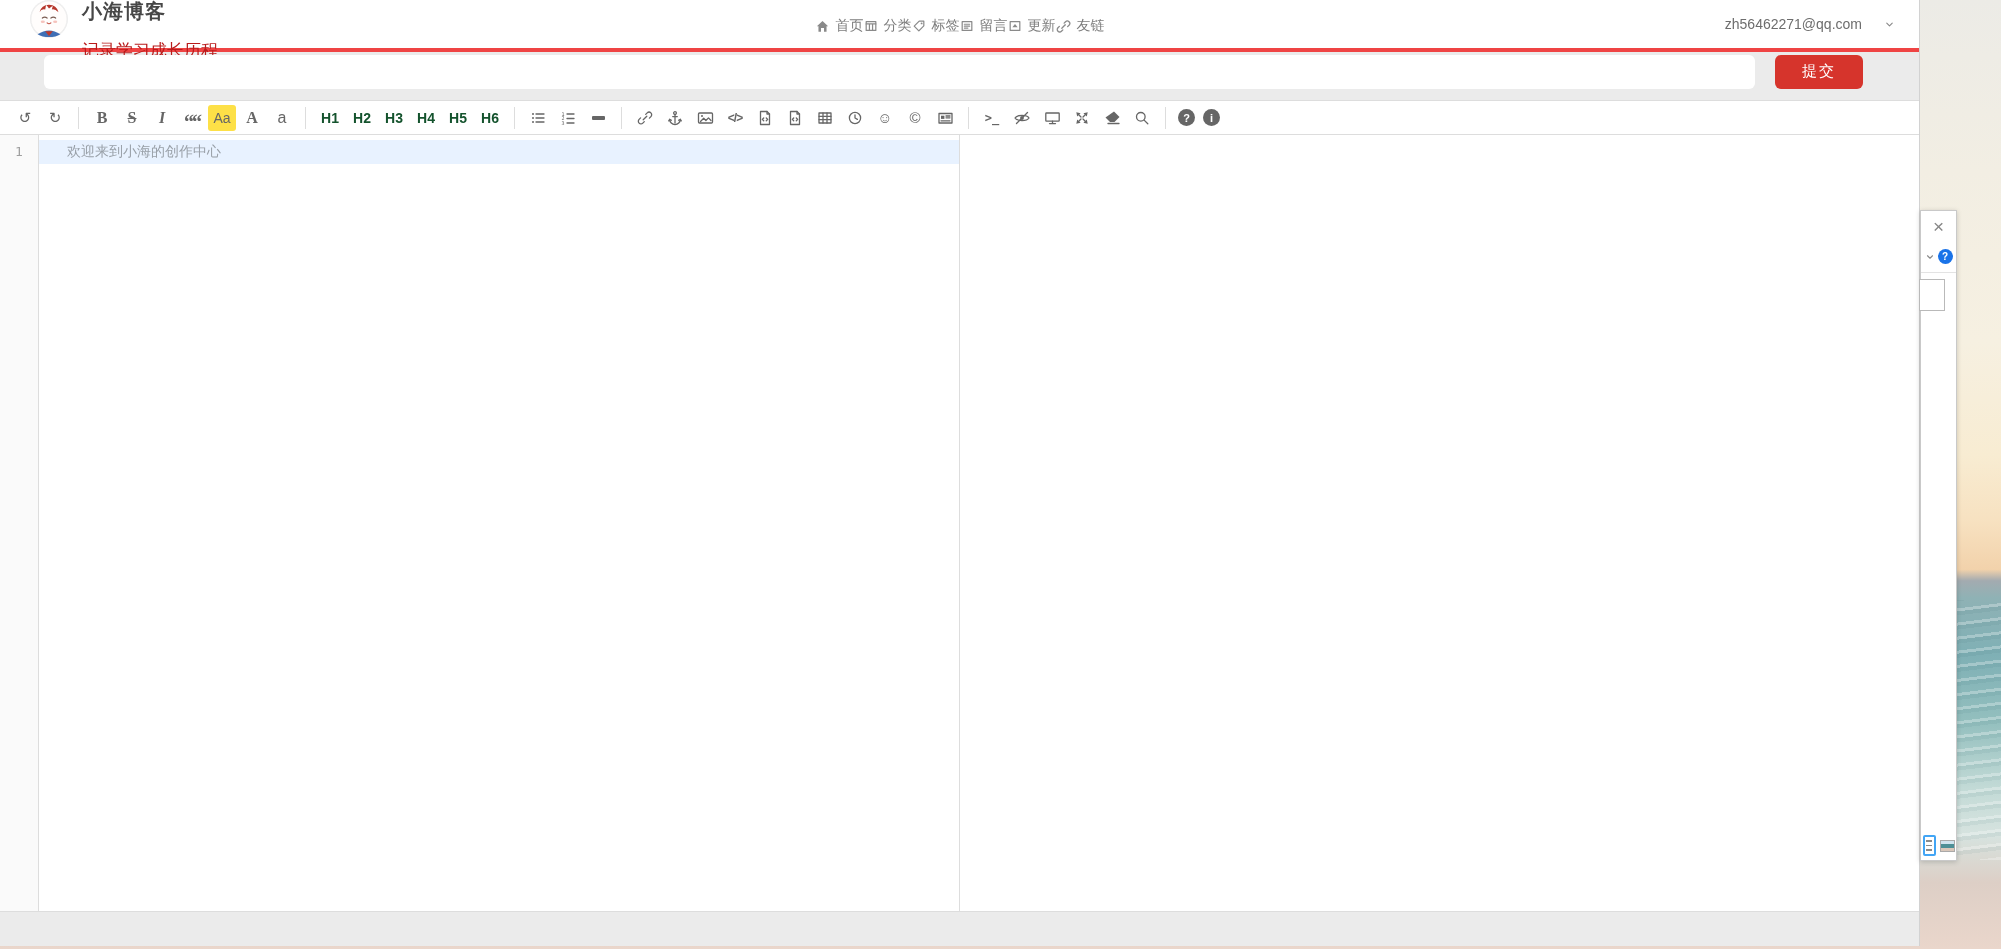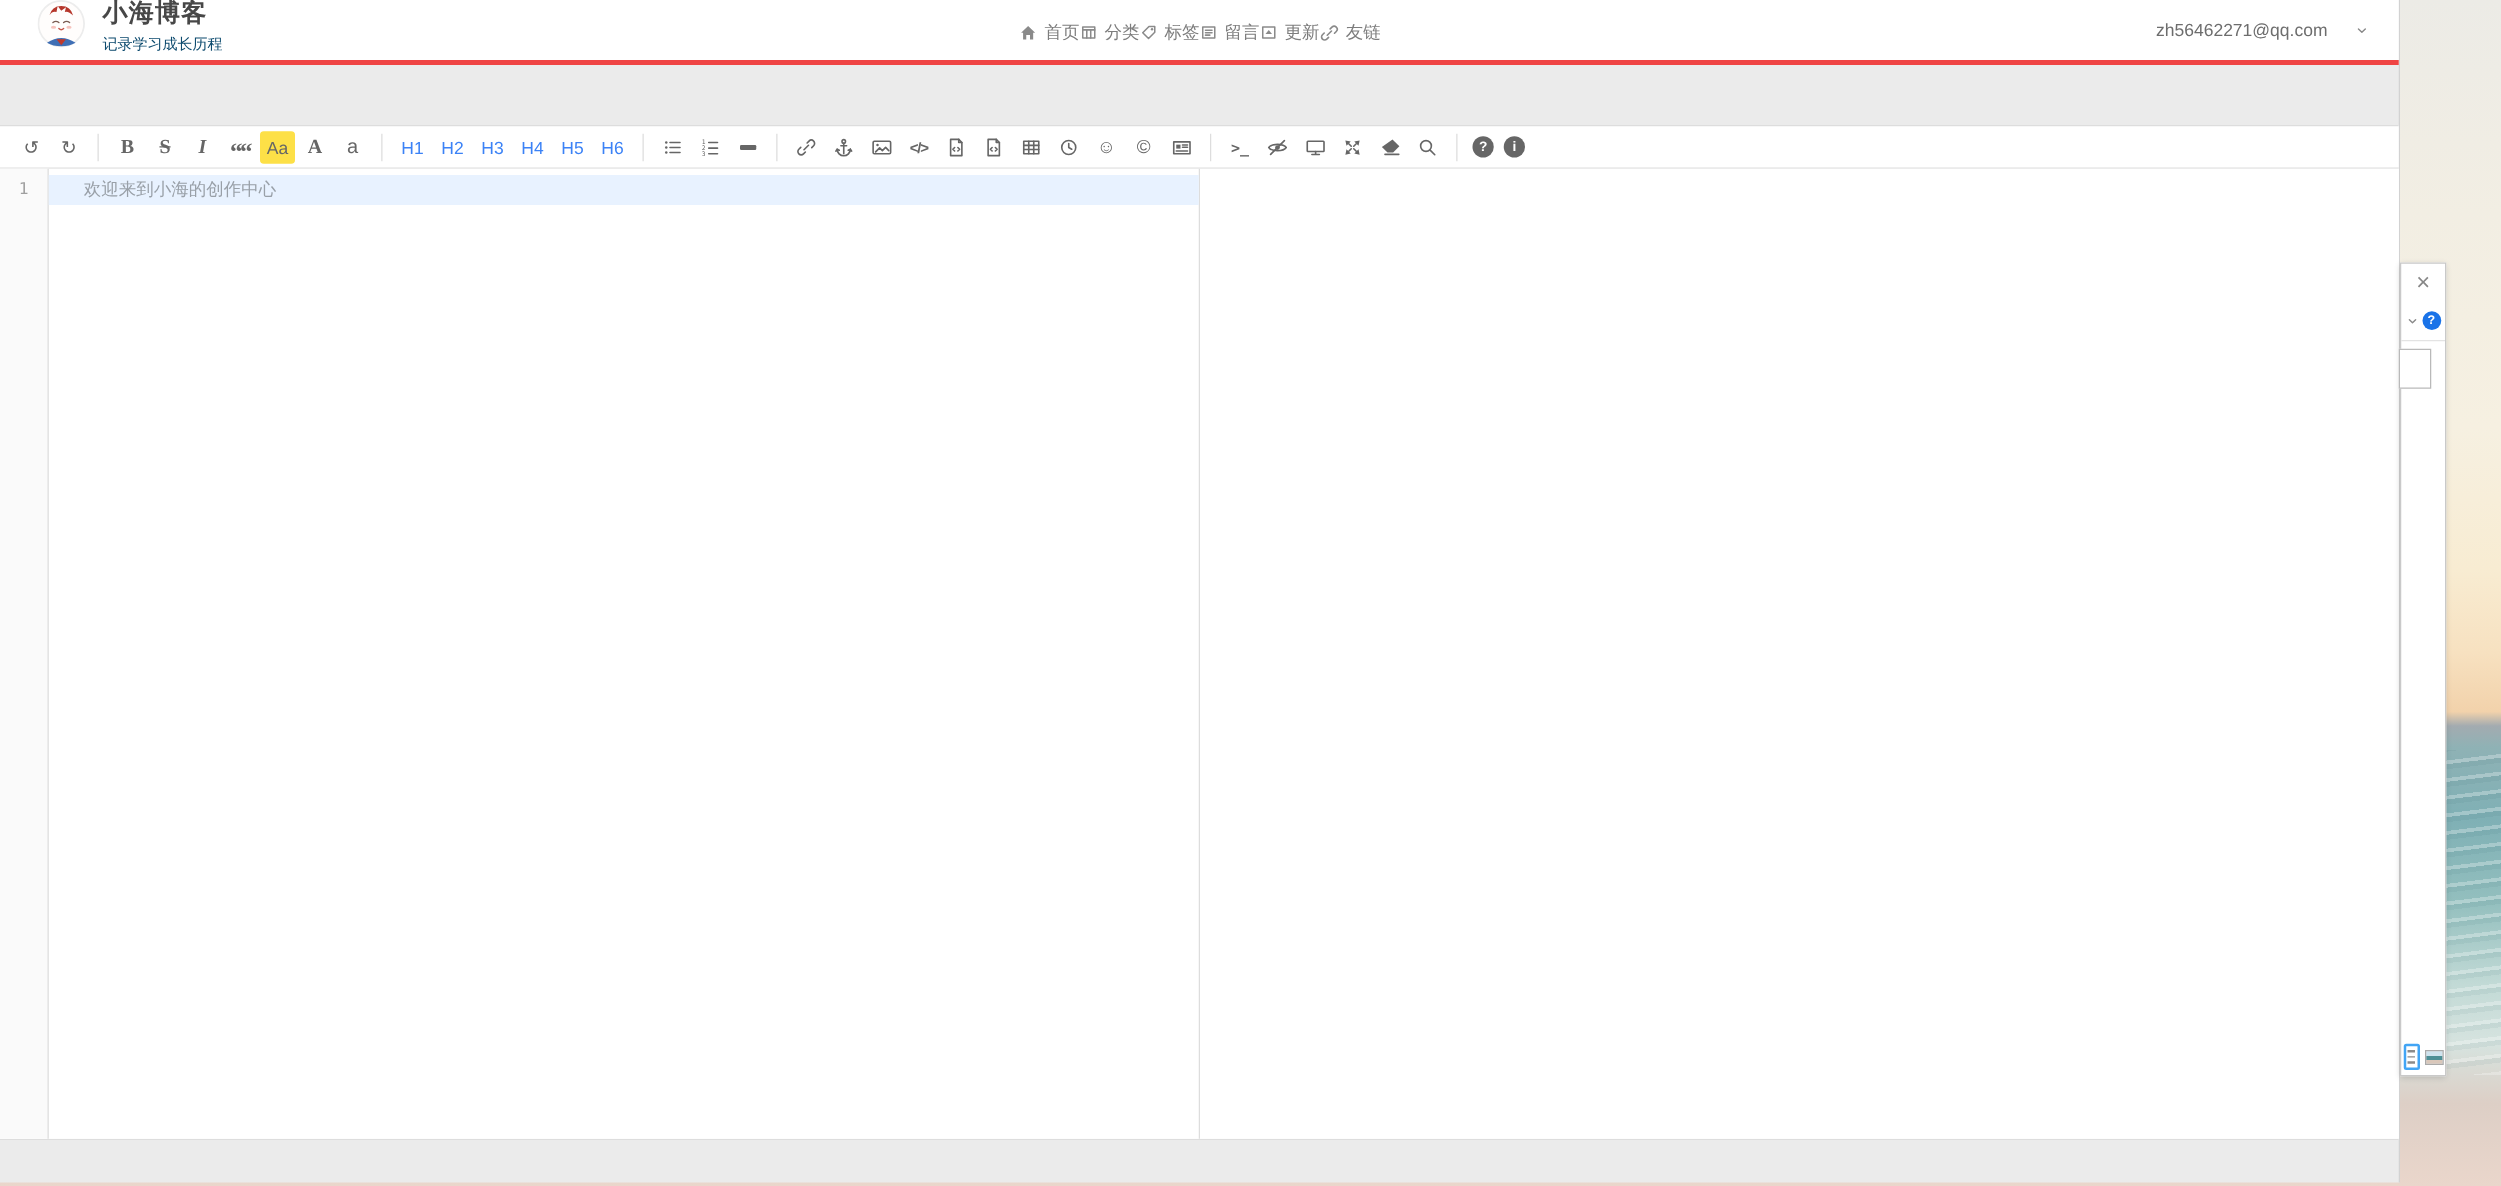--- a/index.html
+++ b/index.html
@@ -19,21 +19,21 @@
   
   .container{position:absolute;left:0;top:0;width:1919px;height:946px;
     background:#ebebeb;border-right:1px solid #d2d2d2;}
   
   .header{position:absolute;top:0;left:0;right:0;height:48px;background:#fff;
     border-bottom:4px solid #ef4444;display:flex;align-items:flex-start;}
   .logo{width:38px;height:38px;border-radius:50%;margin-left:30px;flex:0 0 auto;
     background:#fff;box-shadow:0 0 0 1px #eee inset;cursor:pointer;}
   .site-titles{margin-left:14px;line-height:1.15;}
   .site-title{font-size:20px;font-weight:bold;color:#474747;letter-spacing:1px;}
-  .site-subtitle{font-size:12px;color:#0c4a6e;margin-top:6px;}
+  .site-subtitle{font-size:17px;color:#b91c1c;margin-top:18px;}
   .nav{position:absolute;left:0;right:0;top:0;height:52px;display:flex;
     justify-content:center;align-items:center;pointer-events:none;}
   .nav-item{display:flex;align-items:center;gap:6px;color:#7d7d7d;font-size:14px;
     cursor:pointer;pointer-events:auto;}
   .nav-item svg{display:block;}
   .user-box{position:absolute;right:24px;top:0;height:48px;display:flex;
     align-items:center;gap:22px;color:#6d6d6d;font-size:14px;cursor:pointer;}
   
   .titlebar{position:absolute;top:48px;left:0;right:0;height:47px;
     display:flex;align-items:center;padding:0 56px 0 44px;box-sizing:border-box;}
@@ -49,21 +49,21 @@
     padding-left:10px;box-sizing:border-box;}
   .tb-btn{min-width:20px;height:26px;display:flex;align-items:center;justify-content:center;
     padding:0 4px;margin:0 1px;color:#666;font-size:15px;cursor:pointer;border-radius:3px;}
   .tb-divider{width:1px;height:22px;background:#ddd;margin:0 8px;}
   .tb-serif{font-family:"Liberation Serif","DejaVu Serif",serif;font-weight:bold;font-size:16px;}
   .tb-strike{text-decoration:line-through;}
   .tb-italic{font-style:italic;font-weight:bold;}
   .tb-quote{font-family:"Liberation Serif","DejaVu Serif",serif;font-weight:bold;font-size:20px;letter-spacing:-2px;line-height:10px;padding-top:8px;}
   .tb-aa{font-size:14px;background:#fde047;border-radius:3px;}
   .tb-lc{font-size:16px;}
-  .tb-h{font-weight:normal;font-size:14px;color:#3b82f6;margin:0 2px;}
+  .tb-h{font-weight:bold;font-size:14px;color:#14532d;margin:0 2px;}
   .tb-bar{width:13px;height:4px;background:#666;border-radius:1px;}
   .tb-code{font-size:12px;font-weight:bold;letter-spacing:-1px;}
   .tb-mono{font-family:"DejaVu Sans Mono","Liberation Mono",monospace;font-size:12px;font-weight:bold;}
   .tb-circle{width:17px;min-width:17px;height:17px;border-radius:50%;background:#666;
     color:#fff;font-size:11px;font-weight:bold;padding:0;margin:0 4px;}
   .editor-body{position:absolute;top:34px;bottom:0;left:0;right:0;display:flex;}
   .code-pane{width:960px;box-sizing:border-box;border-right:1px solid #ddd;display:flex;background:#fff;}
   .gutter{width:39px;box-sizing:border-box;background:#fafafa;border-right:1px solid #ddd;
     padding-top:5px;text-align:center;}
   .line-number{font-family:"DejaVu Sans Mono","Liberation Mono",monospace;
@@ -174,20 +174,24 @@
         </div>
       </div>
     <div class="user-box">
       <span>zh56462271@qq.com</span>
       <svg width="11" height="11" viewBox="0 0 16 16">
         <path d="M4 6 L8 10 L12 6" fill="none" stroke="#888" stroke-width="1.6" stroke-linecap="round" stroke-linejoin="round"></path>
       </svg>
     </div>
   </div>
 
+  <div class="titlebar">
+    <input class="title-input" type="text" placeholder="" style="">
+    <button class="submit-btn" style="background: rgb(214, 52, 44);">提交</button>
+  </div>
 
   <div class="mdeditor">
     <div class="toolbar" id="toolbar">
         <span class="tb-btn">↺</span>
         <span class="tb-btn">↻</span>
         <span class="tb-divider"></span>
         <span class="tb-btn tb-serif">B</span>
         <span class="tb-btn tb-serif tb-strike">S</span>
         <span class="tb-btn tb-serif tb-italic">I</span>
         <span class="tb-btn tb-quote">““</span>

